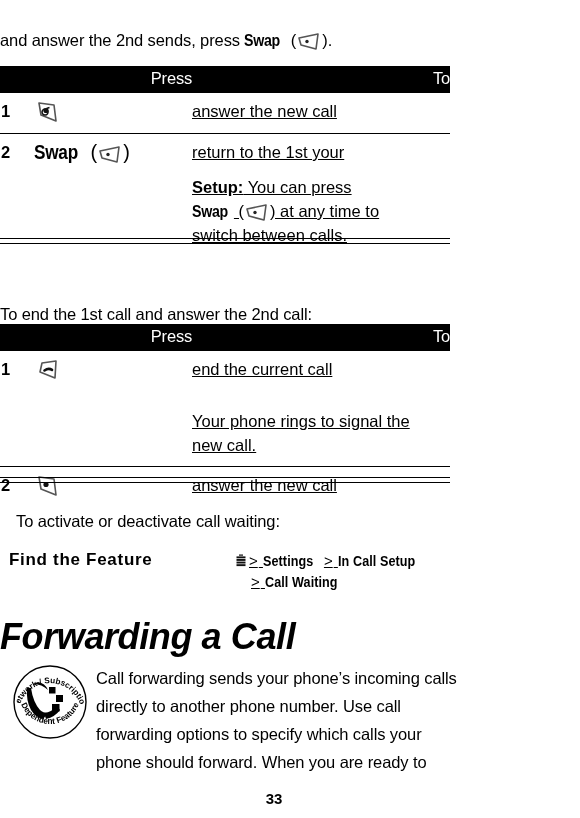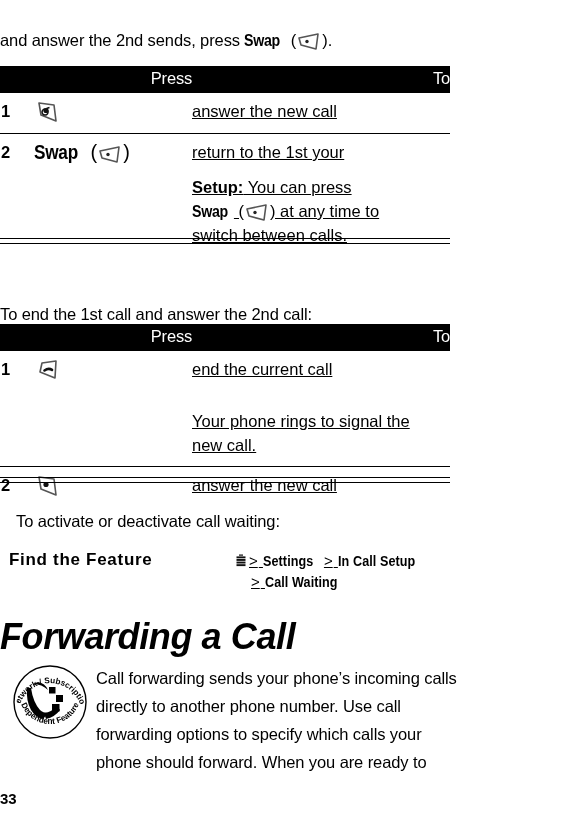--- a/index.html
+++ b/index.html
@@ -179,21 +179,21 @@
     top: 0;
     width: 120px;
     height: 818px;
   }
 
   .pagenum {
     position: absolute;
     left: 0;
     top: 790px;
     width: 548px;
-    text-align: left;
+    text-align: center;
     font-size: 15px;
     font-weight: bold;
   }
 </style>
 </head>
 <body>
 
 <div class="page">
 
   <div class="content-col">

